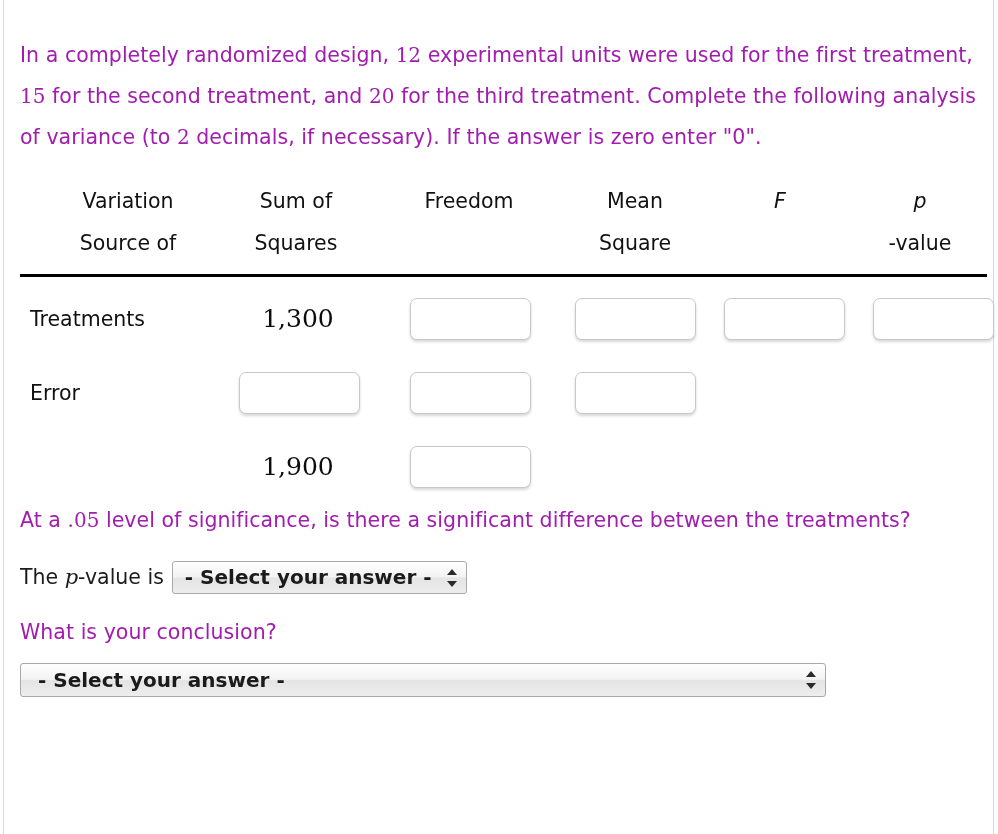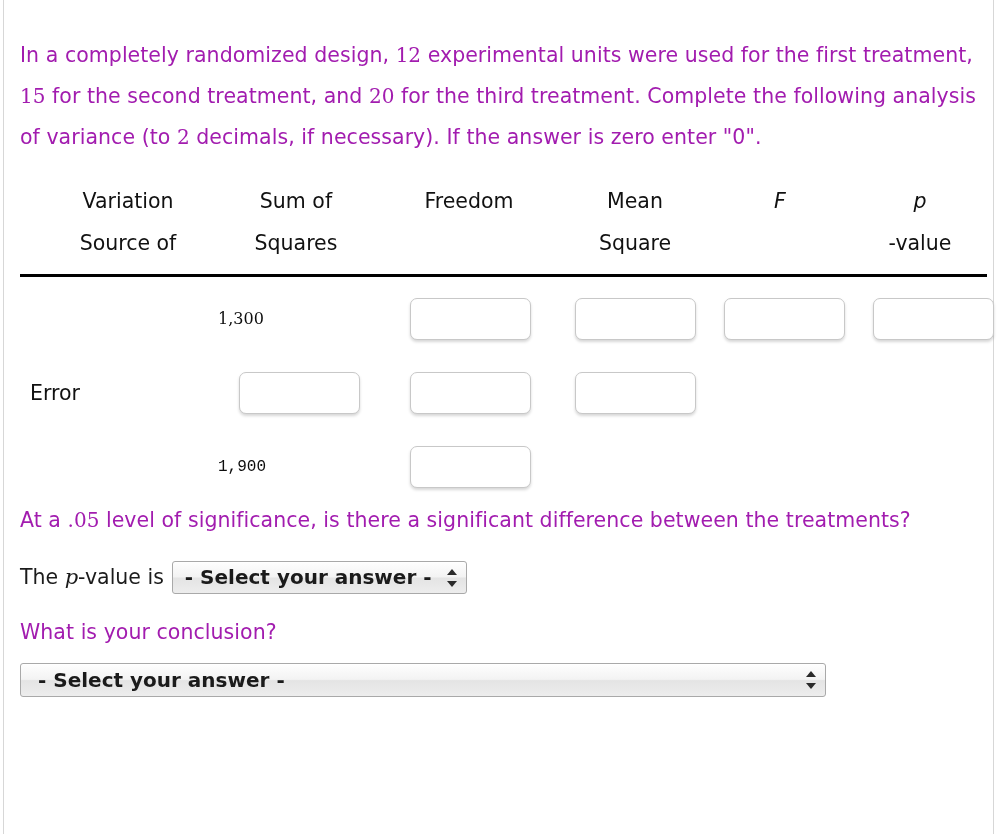--- a/index.html
+++ b/index.html
@@ -94,24 +94,24 @@
   .row-label {
     position: absolute;
     left: 10px;
     font-size: 20.5px;
     line-height: 74px;
     color: #111;
     white-space: nowrap;
   }
   .cell-value {
     position: absolute;
-    text-align: left;
+    text-align: center;
     line-height: 74px;
     font-family: "DejaVu Serif", "Liberation Serif", serif;
-    font-size: 16px;
+    font-size: 25px;
     color: #0d0d0d;
   }
 
   .tbox {
     position: absolute;
     height: 42px;
     background: #ffffff;
     border: 1px solid #c8c8c8;
     border-radius: 7px;
     box-shadow: 0 2px 3px rgba(0,0,0,0.16);
@@ -215,36 +215,37 @@
         <span>
             <span class="ital">p</span>
             <span>-value</span>
           </span>
       </div>
     </div>
 
     <div class="rule"></div>
 
     <div class="row" style="top:104px;">
+      <div class="row-label">Treatments</div>
       <div class="cell-value" style="left:198px; width:160px;">1,300</div>
       <input class="tbox" style="left: 390px; top: 16px; width: 121px;" value="">
       <input class="tbox" style="left: 555px; top: 16px; width: 121px;" value="">
       <input class="tbox" style="left: 704px; top: 16px; width: 121px;" value="">
       <input class="tbox" style="left: 853px; top: 16px; width: 121px;" value="">
     </div>
 
     <div class="row" style="top:178px;">
       <div class="row-label">Error</div>
       <input class="tbox" style="left: 219px; top: 16px; width: 121px;" value="">
       <input class="tbox" style="left: 390px; top: 16px; width: 121px;" value="">
       <input class="tbox" style="left: 555px; top: 16px; width: 121px;" value="">
     </div>
 
     <div class="row" style="top:252px;">
-      <div class="cell-value" style="left:198px; width:160px;font-family:Liberation Mono, monospace;">1,900</div>
+      <div class="cell-value" style="left:198px; width:160px;">1,900</div>
       <input class="tbox" style="left: 390px; top: 16px; width: 121px;" value="">
     </div>
 
   </div>
 
   <p class="prose" style="margin:0; width:920px;"><span>At a </span><span class="mathnum">.05</span><span> level of significance, is there a significant difference between the treatments?</span></p>
 
   <div class="q-line" style="margin-top:16px;">
     <span><span>The </span><span class="mathvar">p</span><span>-value is</span></span>
     <span class="sel sel-p">

